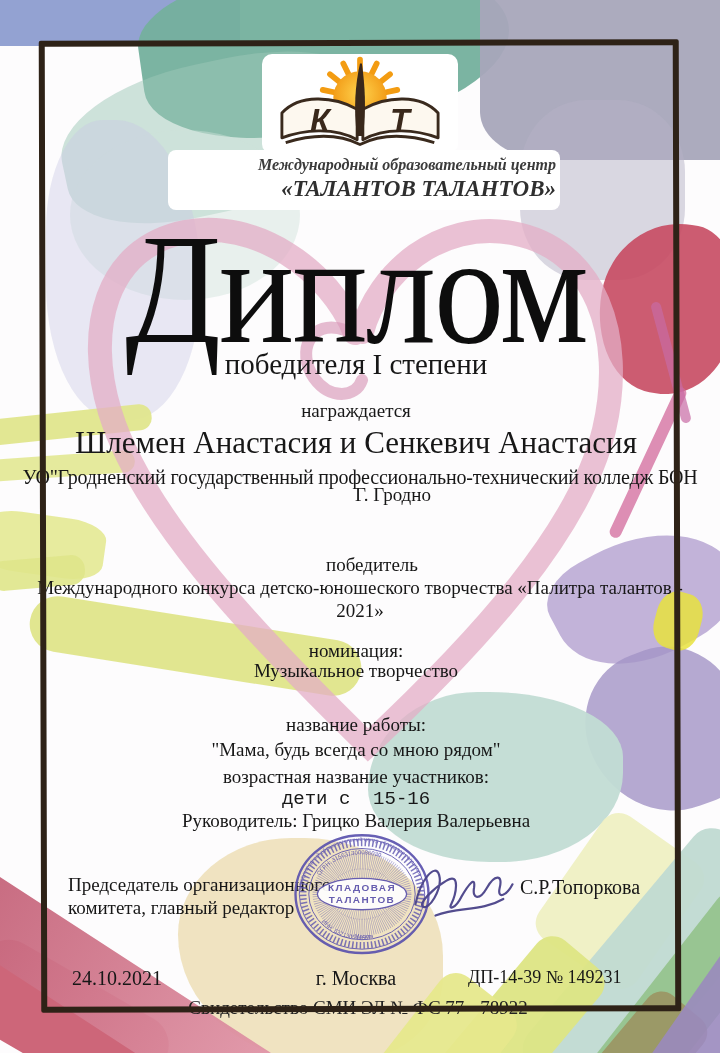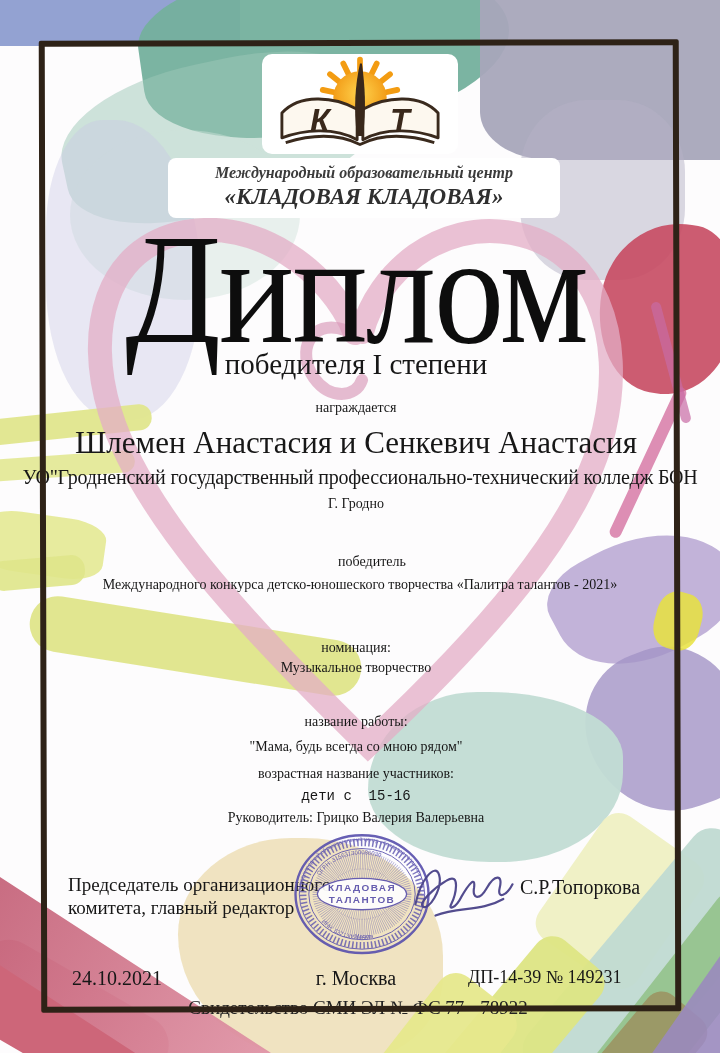--- a/index.html
+++ b/index.html
@@ -10,37 +10,37 @@
     color:#171717;
   }
   .wc{position:absolute;pointer-events:none;}
   .frame{
     position:absolute;left:40px;top:40px;width:628px;height:960px;
     border:6px solid #2e2217;border-radius:2px;z-index:40;
     transform:rotate(-0.15deg);pointer-events:none;
   }
   .t{position:absolute;left:40px;width:632px;text-align:center;z-index:10;line-height:1.2;}
   .org-box{
-    position:absolute;left:168px;top:158px;width:384px;z-index:6;
+    position:absolute;left:168px;top:150px;width:384px;z-index:6;
     background:#ffffff;border-radius:8px;padding:6px 4px 8px 4px;
-    text-align:center;
+    text-align:right;
   }
   .org1{font-size:16px;font-weight:bold;font-style:italic;color:#3b3b3b;}
   .org2{font-size:23px;font-weight:bold;font-style:italic;color:#2f2f2f;margin-top:2px;}
   .logo-box{
     position:absolute;left:262px;top:54px;width:196px;height:100px;z-index:6;
     background:#ffffff;border-radius:10px;
   }
   .title{
     position:absolute;left:40px;top:212px;width:632px;text-align:center;z-index:10;
     font-size:156px;line-height:1;font-weight:400;color:#0d0d0d;
     transform:scaleX(.9);transform-origin:center;letter-spacing:-2px;
   }
   .subtitle{top:347px;font-size:29px;}
-  .body20{font-size:14px;text-align:center;}
+  .body20{font-size:19px;text-align:center;}
   .names{top:424px;font-size:31px;}
   .inst{position:absolute;left:0;top:466px;width:720px;text-align:center;z-index:10;
         font-size:20px;white-space:nowrap;letter-spacing:-0.2px;}
   .pre{white-space:pre-wrap;}
   .contest{top:577px;left:30px;width:660px;line-height:1.2;}
   .chair{
     position:absolute;left:68px;top:874px;width:285px;z-index:10;
     font-size:19px;line-height:1.2;text-align:left;
   }
   .chair-name{position:absolute;left:520px;top:876px;z-index:10;font-size:20px;}
@@ -119,29 +119,29 @@
       <path d="M22,93 C48,85 76,83 100,95 C124,83 152,85 178,93" fill="none"></path>
     </g>
     <path d="M100,10 C95,32 93,58 97,86 L103,86 C107,58 105,32 102,10 Z" fill="#39281b"></path>
     <text x="58" y="82" text-anchor="middle" font-size="34" font-weight="bold" font-style="italic" fill="#39281b" font-family="Liberation Serif, serif">К</text>
     <text x="142" y="82" text-anchor="middle" font-size="34" font-weight="bold" font-style="italic" fill="#39281b" font-family="Liberation Serif, serif">Т</text>
   </svg>
 </div>
 
 <div class="org-box">
   <div class="org1">Международный образовательный центр</div>
-  <div class="org2">«КЛАДОВАЯ КЛАДОВАЯ»</div>
+  <div class="org2">«ТАЛАНТОВ ТАЛАНТОВ»</div>
 </div>
 
 <div class="title">Диплом</div>
 <div class="t subtitle">победителя I степени</div>
 <div class="t body20" style="top:400px;">награждается</div>
 <div class="t names">Шлемен Анастасия и Сенкевич Анастасия</div>
 <div class="inst">УО"Гродненский государственный профессионально-технический колледж БОН</div>
-<div class="t body20" style="top:496px;">Г. Гродно</div>
+<div class="t body20" style="top:484px;padding-left:37px;">Г. Гродно</div>
 <div class="t body20" style="top:554px;margin-left:16px;">победитель</div>
 <div class="t body20 contest">Международного конкурса детско-юношеского творчества «Палитра талантов - 2021»</div>
 <div class="t body20" style="top:640px;">номинация:</div>
 <div class="t body20" style="top:660px;">Музыкальное творчество</div>
 <div class="t body20" style="top:714px;">название работы:</div>
 <div class="t body20" style="top:739px;">"Мама, будь всегда со мною рядом"</div>
 <div class="t body20" style="top:766px;">возрастная название участников:</div>
 <div class="t body20 pre" style="top:788px;font-family:Liberation Mono, monospace;">дети с  15-16</div>
 <div class="t body20" style="top:810px;">Руководитель: Грицко Валерия Валерьевна</div>
 

